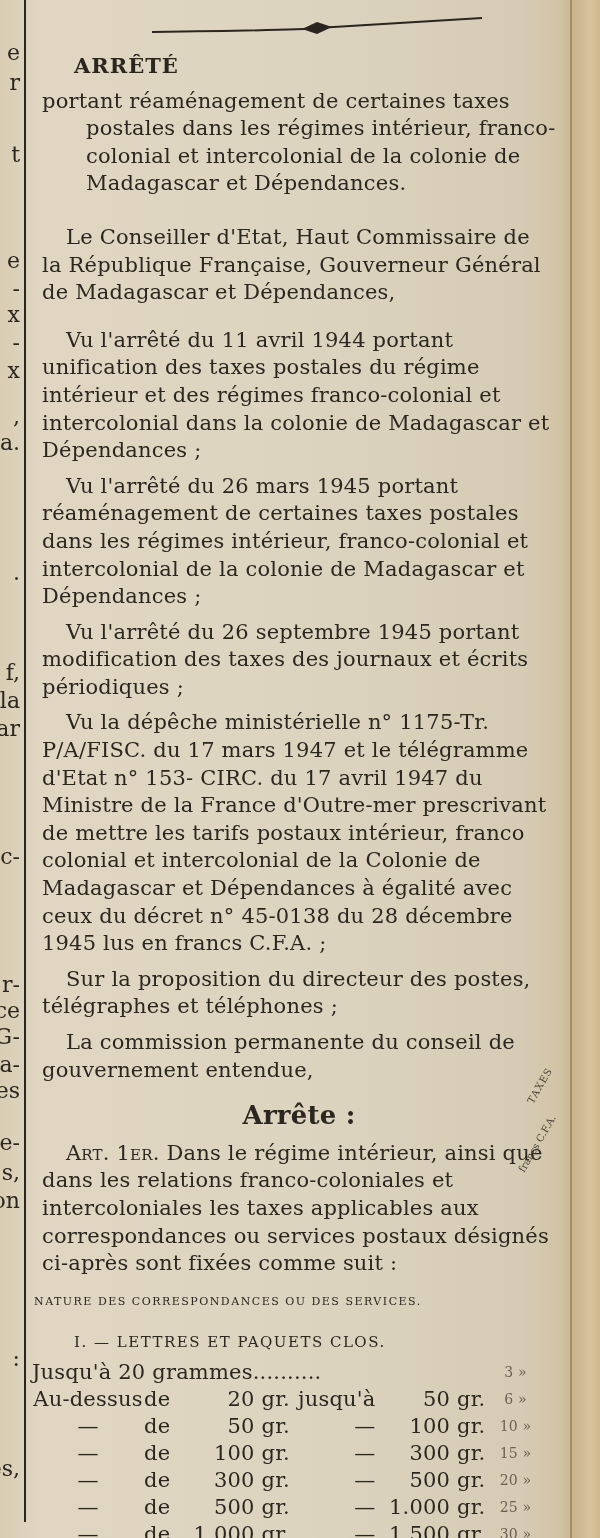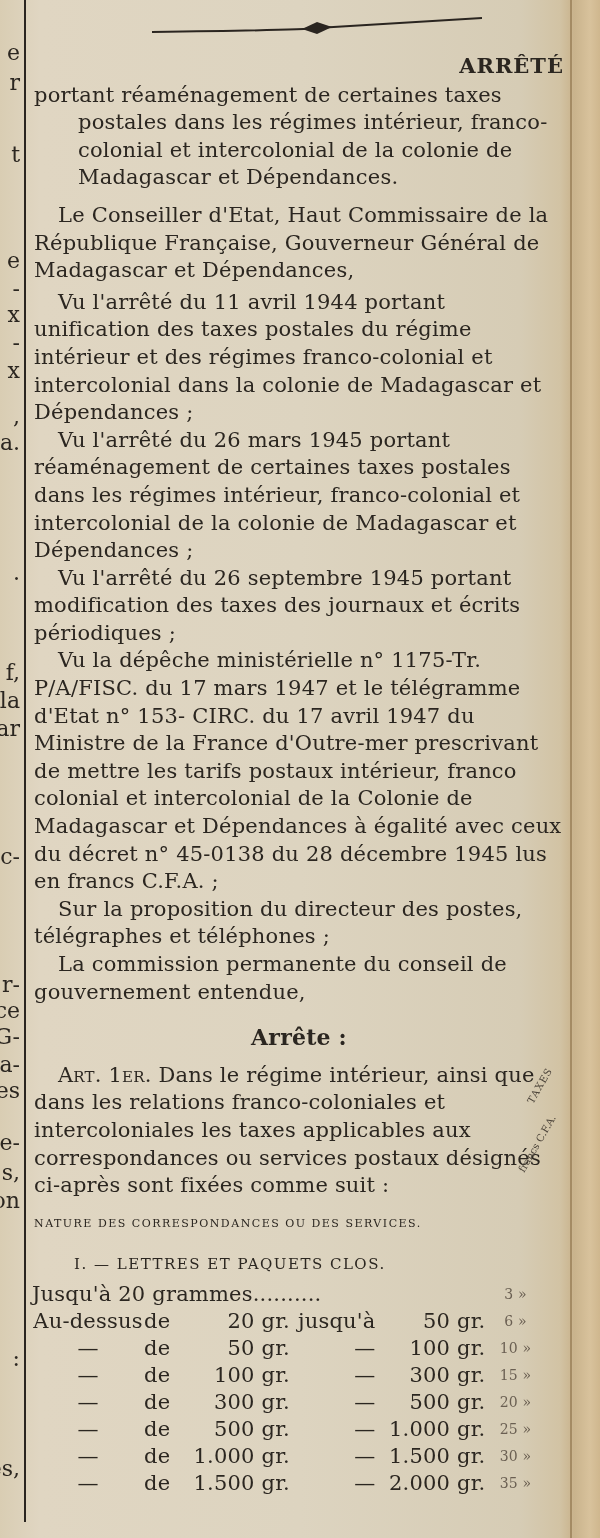--- a/index.html
+++ b/index.html
@@ -27,28 +27,28 @@
   }
   .ornament {
     position:absolute; left:152px; top:14px; width:330px; height:24px;
   }
   .col {
     position:absolute; left:34px; top:52px; width:530px;
     font-size:21px; line-height:27.6px;
     letter-spacing:.2px;
   }
   .title {
-    text-align:right; font-weight:bold; font-size:21px; letter-spacing:1px;
-    margin-left:40px; margin-bottom:2px;
+    text-align:left; font-weight:bold; font-size:21px; letter-spacing:1px;
+    margin-left:40px; margin-bottom:8px;
   }
-  .p { margin:0; text-indent:0; }
+  .p { margin:8px; text-indent:0; }
   .ind { text-indent:24px; }
   .hang { padding-left:44px; text-indent:-44px; }
   .gap { height:10px; }
-  .h-arrete { text-align:center; font-weight:bold; font-size:22px; margin:18px 0 10px 0; }
+  .h-arrete { text-align:center; font-weight:bold; font-size:26px; margin:18px 0 10px 0; }
   .sc { font-variant:small-caps; }
   .nature { font-size:11px; letter-spacing:1.5px; margin-top:10px; font-variant:small-caps; }
   .sec { font-size:15px; letter-spacing:1.5px; margin:14px 0 2px 40px; }
   table.rates { border-collapse:collapse; font-size:21px; line-height:27px; margin-left:-2px; }
   table.rates td { padding:0; white-space:nowrap; }
   .c1 { width:112px; text-align:center;margin-top:12px; }
   .c2 { width:38px; }
   .c3 { width:108px; text-align:right; padding-right:8px !important; }
   .c4 { width:60px; text-align:right; }
   .c5 { width:110px; text-align:right; }

